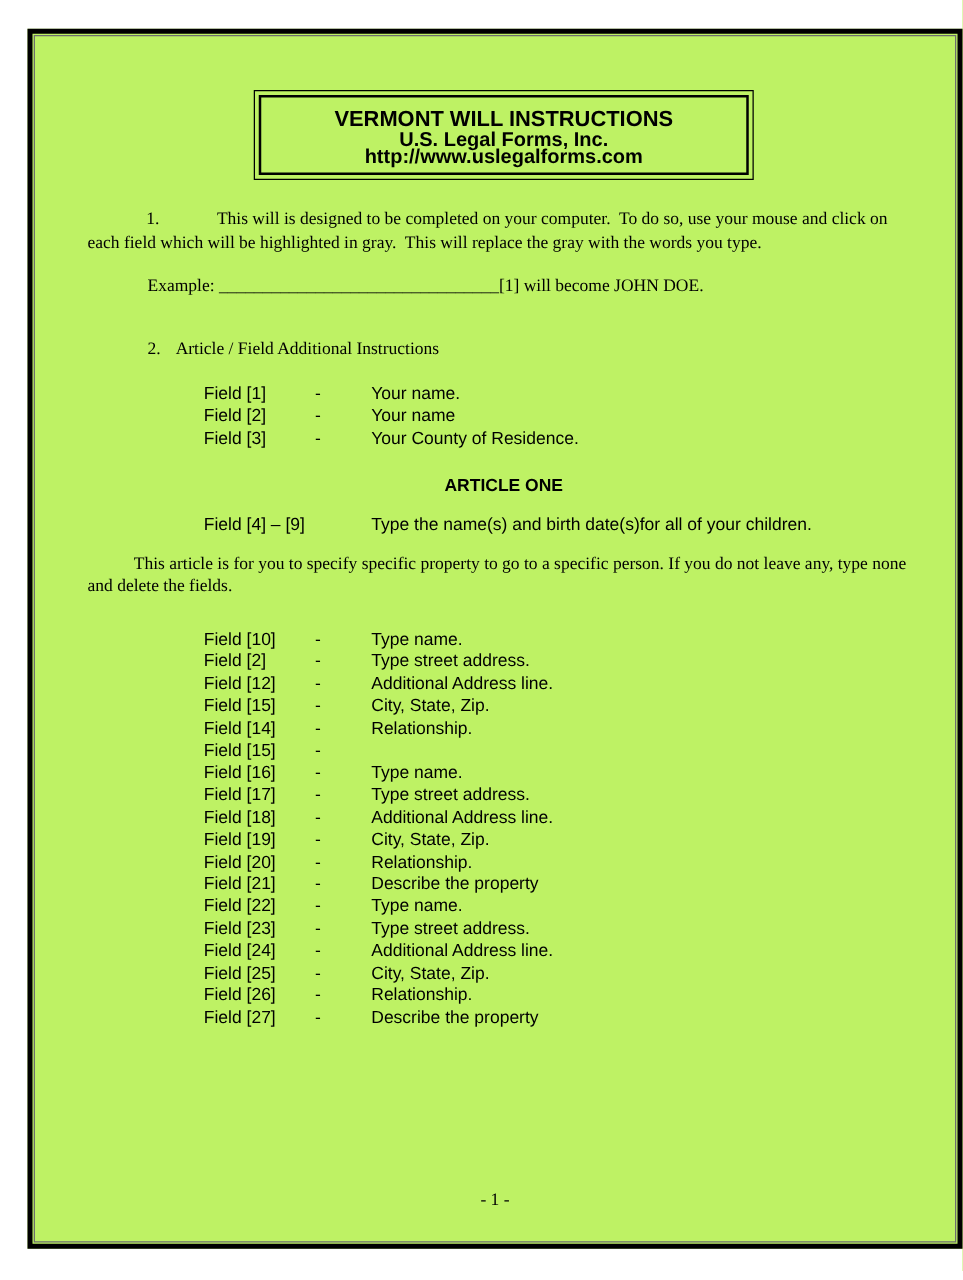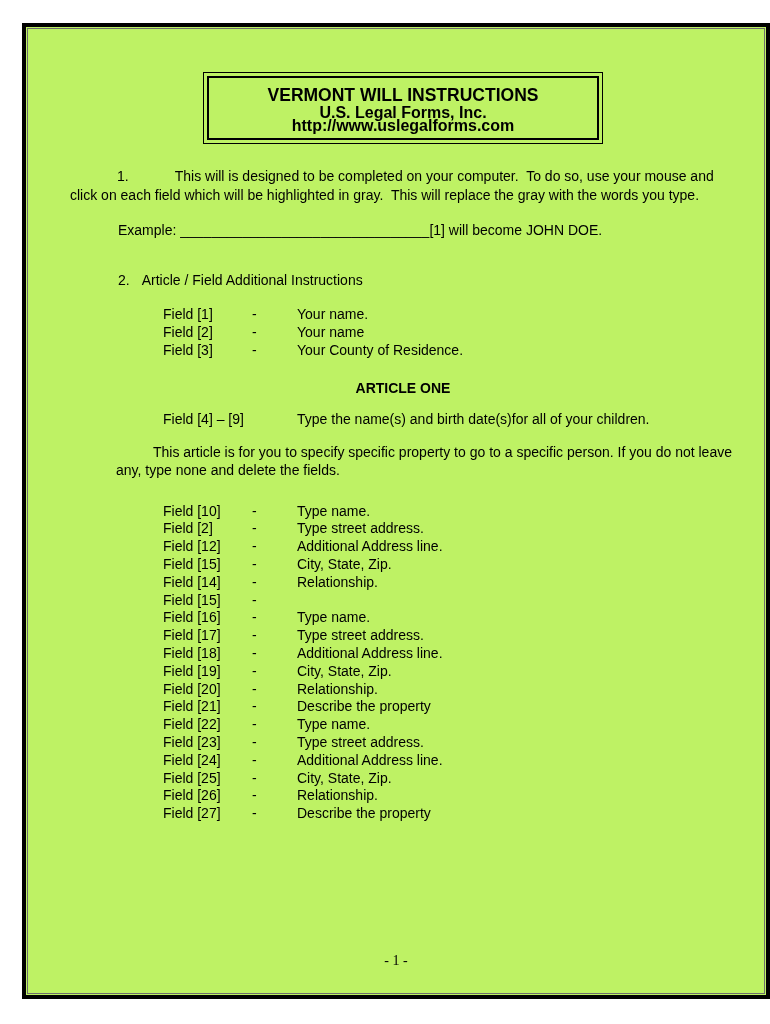--- a/index.html
+++ b/index.html
@@ -42,32 +42,33 @@
     padding: 6px 4px 6px;
   }
   .title-main  { font-size: 17.5px; font-weight: bold; line-height: 22px; }
   .title-small { font-size: 16px; font-weight: bold; line-height: 13px; }
 
   .para {
     margin: 0;
     font-size: 14px;
     line-height: 18.5px;
     white-space: pre-wrap;
+    font-family: Liberation Serif, serif;
   }
   .sp { display: inline-block; height: 1px; }
   .sp-a { width: 47px; }
   .sp-b { width: 46px; }
   .sp-c { width: 48px; }
   .sp-d { width: 12px; }
   .sp-e { width: 37px; }
 
   .intro   { margin-top: 23px; }
   .example { margin-top: 17px; }
   .s2head  { margin-top: 31px; }
-  .a3para  { margin-top: 14px; margin-left: 46px; }
+  .a3para  { margin-top: 14px; }
 
   .field-list { font-size: 14px; }
   .fl-1 { margin-top: 17px; }
   .fl-2 { margin-top: 13px; }
   .fl-3 { margin-top: 23px; }
   .field-row {
     display: grid;
     grid-template-columns: 89px 45px auto;
     margin-left: 93px;
     line-height: 17.8px;

